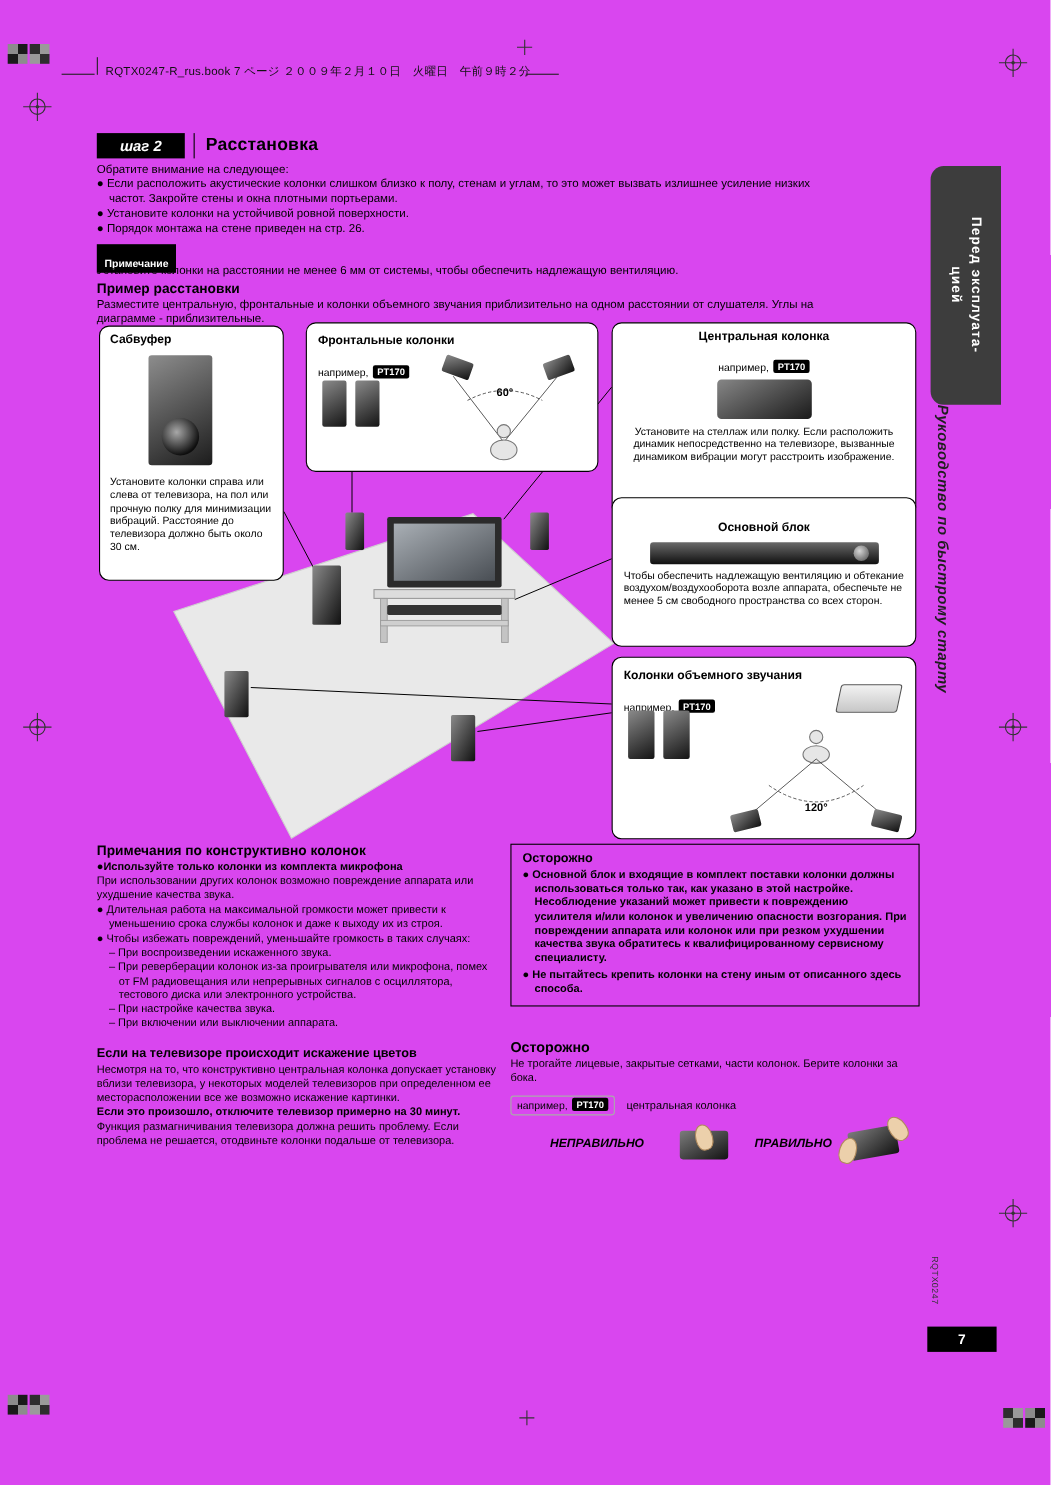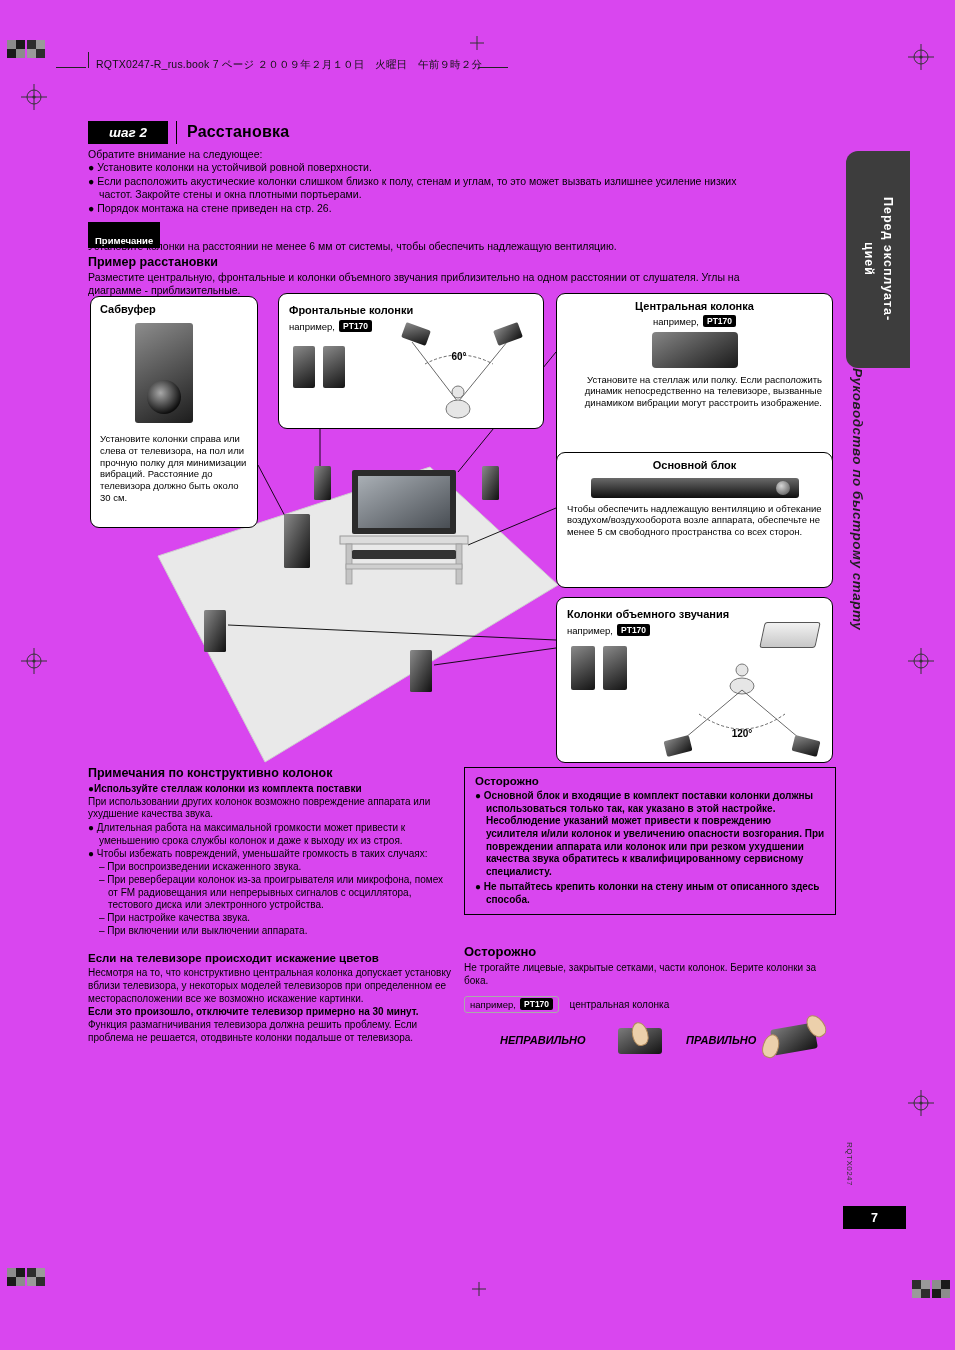--- a/index.html
+++ b/index.html
@@ -33,21 +33,21 @@
   .note-badge{position:absolute;left:88px;top:222px;background:#000;color:#fff;font-size:9.5px;font-weight:bold;padding:13px 7px 2px}
   .note-text{position:absolute;left:88px;top:240px;width:660px}
 
   .h-example{position:absolute;left:88px;top:255px;font-size:12.5px;font-weight:bold}
   .example-text{position:absolute;left:88px;top:271px;width:690px}
 
   
   .box{position:absolute;border:1.5px solid #000;border-radius:9px;background:#fff}
   .box-title{font-weight:bold;font-size:11px;line-height:1.15}
   .badge{display:inline-block;background:#000;color:#fff;font-size:8.5px;font-weight:bold;padding:0 4px;border-radius:2px;line-height:12px;margin-left:4px;vertical-align:1px}
-  .ex-line{font-size:9.5px;margin-top:2px}
+  .ex-line{font-size:9.5px;margin-top:14px}
   .spk{position:absolute;background:linear-gradient(150deg,#8a8a8a,#141414);border-radius:2px}
 
   .sub-img{position:absolute;left:44px;top:26px;width:58px;height:100px;background:linear-gradient(150deg,#8d8d8d,#1c1c1c);border-radius:3px}
   .sub-cone{position:absolute;left:12px;bottom:9px;width:34px;height:34px;border-radius:50%;background:radial-gradient(circle at 40% 38%, #a8a8a8, #0e0e0e 72%)}
   .center-img{margin:5px auto 6px;width:86px;height:36px;background:linear-gradient(150deg,#868686,#1a1a1a);border-radius:4px}
   .unit-img{margin:6px auto 5px;width:208px;height:20px;background:linear-gradient(#6a6a6a,#0f0f0f);border-radius:3px;position:relative}
   .unit-img:after{content:"";position:absolute;right:9px;top:3px;width:14px;height:14px;border-radius:50%;background:radial-gradient(circle at 38% 35%, #d6d6d6, #4a4a4a)}
   .flat-img{position:absolute;right:14px;top:24px;width:56px;height:26px;background:linear-gradient(#f2f2f2,#c7c7c7);border:1px solid #555;border-radius:3px;transform:skewX(-12deg)}
 
   
@@ -137,22 +137,22 @@
   <div class="hline" style="left:478px;top:67px;width:30px"></div>
 
   <div class="step-row">
     <div class="step-badge">шаг 2</div>
     <div class="step-divider"></div>
     <div class="step-title">Расстановка</div>
   </div>
 
   <div class="abs body-text" style="left:88px;top:148px;width:680px">
     <div>Обратите внимание на следующее:</div>
+    <div class="hang" style="width:672px">● Если расположить акустические колонки слишком близко к полу, стенам и углам, то это может вызвать излишнее усиление низких частот. Закройте стены и окна плотными портьерами.</div>
     <div class="hang">● Установите колонки на устойчивой ровной поверхности.</div>
-    <div class="hang" style="width:672px">● Если расположить акустические колонки слишком близко к полу, стенам и углам, то это может вызвать излишнее усиление низких частот. Закройте стены и окна плотными портьерами.</div>
     <div class="hang">● Порядок монтажа на стене приведен на стр. 26.</div>
   </div>
 
   <div class="note-badge">Примечание</div>
   <div class="note-text body-text">Установите колонки на расстоянии не менее 6 мм от системы, чтобы обеспечить надлежащую вентиляцию.</div>
 
   <div class="h-example">Пример расстановки</div>
   <div class="example-text body-text">Разместите центральную, фронтальные и колонки объемного звучания приблизительно на одном расстоянии от слушателя. Углы на диаграмме - приблизительные.</div>
 
   <svg class="abs" style="left:88px;top:290px" width="750" height="478" viewBox="0 0 750 478">
@@ -226,25 +226,25 @@
       <text x="72" y="40" text-anchor="middle" font-size="10" font-weight="bold" font-family="Liberation Sans, sans-serif">60°</text>
     </svg>
   </div>
 
   <div class="box" style="left:556px;top:293px;width:277px;height:176px;text-align:center">
     <div class="box-title" style="margin-top:6px">Центральная колонка</div>
     <div class="ex-line">
       <span>например,</span><span class="badge">PT170</span>
     </div>
     <div class="center-img"></div>
-    <div class="small" style="text-align:right;padding:0 10px">Установите на стеллаж или полку. Если расположить динамик непосредственно на телевизоре, вызванные динамиком вибрации могут расстроить изображение.</div>
+    <div class="small" style="text-align:center;padding:0 10px">Установите на стеллаж или полку. Если расположить динамик непосредственно на телевизоре, вызванные динамиком вибрации могут расстроить изображение.</div>
   </div>
 
   <div class="box" style="left:556px;top:452px;width:277px;height:136px;text-align:center">
-    <div class="box-title" style="margin-top:6px">Основной блок</div>
+    <div class="box-title" style="margin-top:21px">Основной блок</div>
     <div class="unit-img"></div>
     <div class="small" style="text-align:left;padding:0 10px">Чтобы обеспечить надлежащую вентиляцию и обтекание воздухом/воздухооборота возле аппарата, обеспечьте не менее 5 см свободного пространства со всех сторон.</div>
   </div>
 
   <div class="box" style="left:556px;top:597px;width:277px;height:166px">
     <div style="margin:6px 0 0 10px">
       <span class="box-title">Колонки объемного звучания</span>
       <div class="ex-line">
         <span>например,</span><span class="badge">PT170</span>
       </div>
@@ -261,21 +261,21 @@
       <line x1="85" y1="32" x2="142" y2="80" stroke="#444" stroke-width="0.8"></line>
       <path d="M42 56 Q 85 86 128 56" fill="none" stroke="#444" stroke-width="0.8" stroke-dasharray="3 2"></path>
       <rect x="8" y="80" width="26" height="16" rx="2" fill="url(#g-spk)" transform="rotate(-14 21 88)"></rect>
       <rect x="136" y="80" width="26" height="16" rx="2" fill="url(#g-spk)" transform="rotate(14 149 88)"></rect>
       <text x="85" y="79" text-anchor="middle" font-size="10" font-weight="bold" font-family="Liberation Sans, sans-serif">120°</text>
     </svg>
   </div>
 
   <div class="col-notes">
     <div class="h2">Примечания по конструктивно колонок</div>
-    <div class="p bold">●Используйте стеллаж колонки из комплекта поставки</div>
+    <div class="p bold">●Используйте только колонки из комплекта микрофона</div>
     <div class="p">При использовании других колонок возможно повреждение аппарата или ухудшение качества звука.</div>
     <div class="p hang mt">● Длительная работа на максимальной громкости может привести к уменьшению срока службы колонок и даже к выходу их из строя.</div>
     <div class="p hang mt">● Чтобы избежать повреждений, уменьшайте громкость в таких случаях:</div>
     <div class="p hang2">– При воспроизведении искаженного звука.</div>
     <div class="p hang2">– При реверберации колонок из-за проигрывателя или микрофона, помех от FM радиовещания или непрерывных сигналов с осциллятора, тестового диска или электронного устройства.</div>
     <div class="p hang2">– При настройке качества звука.</div>
     <div class="p hang2">– При включении или выключении аппарата.</div>
 
     <div class="h2 mt-big" style="font-size:11.5px">Если на телевизоре происходит искажение цветов</div>
     <div class="p">Несмотря на то, что конструктивно центральная колонка допускает установку вблизи телевизора, у некоторых моделей телевизоров при определенном ее месторасположении все же возможно искажение картинки.</div>

